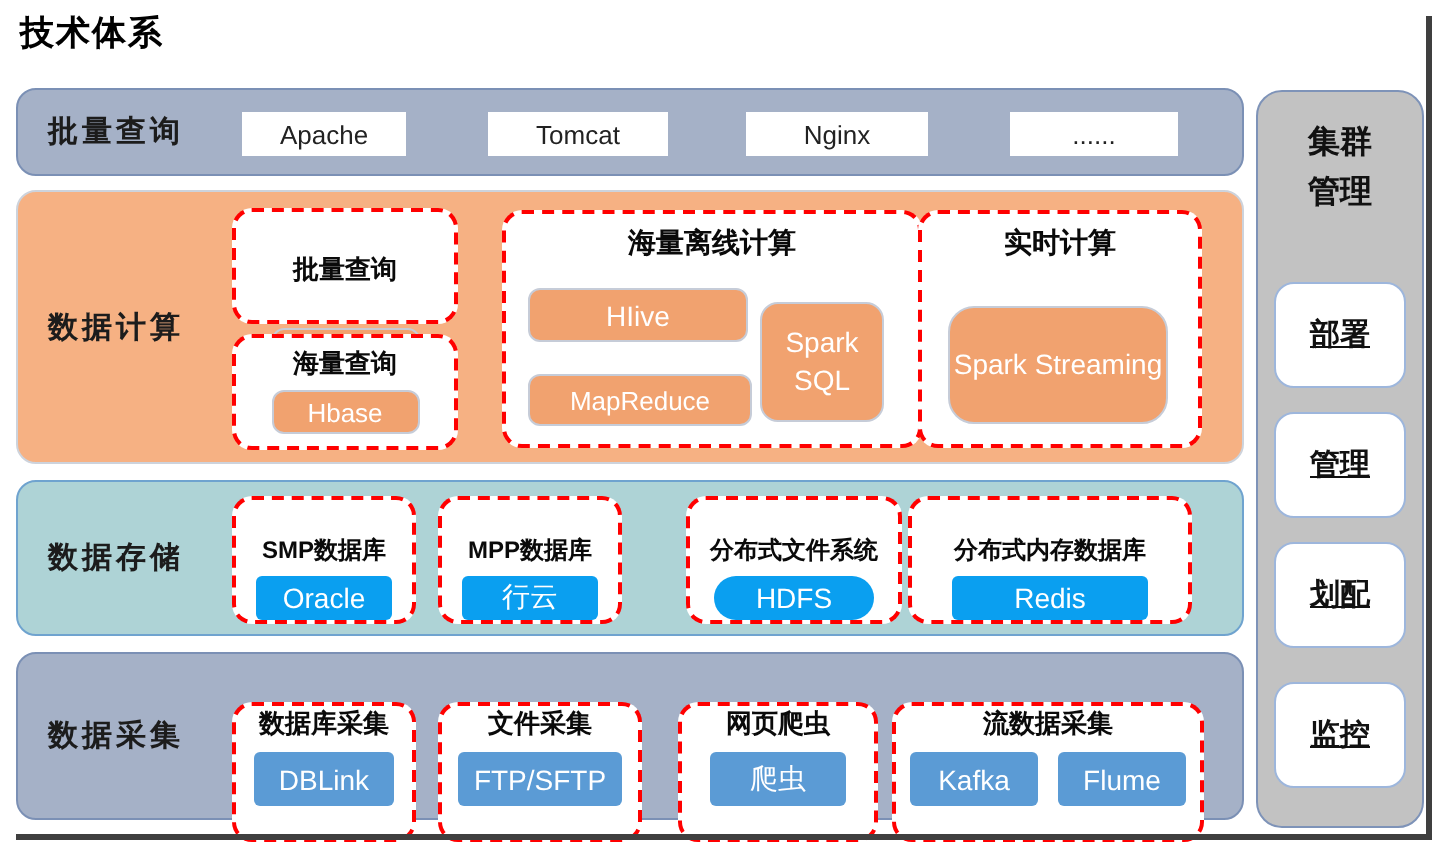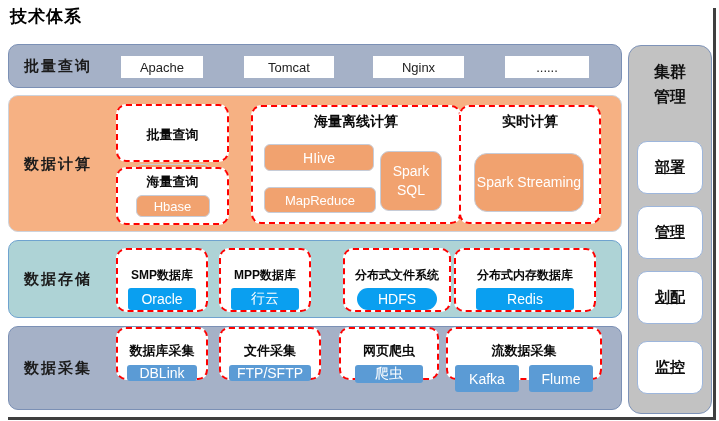--- a/index.html
+++ b/index.html
@@ -49,21 +49,21 @@
   .sg{padding-top:17px;gap:4px;top:7px;height:64px;}
   .sg .dash-title{font-size:12px;}
   .sg-1{left:107px;width:92px;} .sg-2{left:210px;width:92px;}
   .sg-3{left:334px;width:108px;} .sg-4{left:445px;width:142px;}
   .btn-blue{background:#0A9FF0;border-radius:3px;color:#fff;font-size:14px;
     display:flex;align-items:center;justify-content:center;}
   .sg-1 .btn-blue{width:68px;height:27px;} .sg-2 .btn-blue{width:68px;height:27px;}
   .sg-3 .btn-blue{width:80px;height:27px;border-radius:12px;} .sg-4 .btn-blue{width:98px;height:27px;}
 
   
-  .kg{padding-top:13px;gap:5px;top:0;height:53px;}
+  .kg{padding-top:0;gap:5px;top:24px;height:70px;}
   .kg-1{left:107px;width:92px;} .kg-2{left:210px;width:102px;}
   .kg-3{left:330px;width:100px;} .kg-4{left:437px;width:156px;}
   .btn-steel{background:#5B9BD5;border-radius:3px;color:#fff;font-size:14px;
     display:flex;align-items:center;justify-content:center;}
   .kg-1 .btn-steel{width:70px;height:27px;} .kg-2 .btn-steel{width:82px;height:27px;}
   .kg-3 .btn-steel{width:68px;height:27px;} .kg-4 .btn-steel{width:64px;height:27px;}
   .btn-row{display:flex;gap:10px;}
 
   
   .sidebar{position:absolute;left:628px;top:45px;width:84px;height:369px;background:#C2C2C2;

